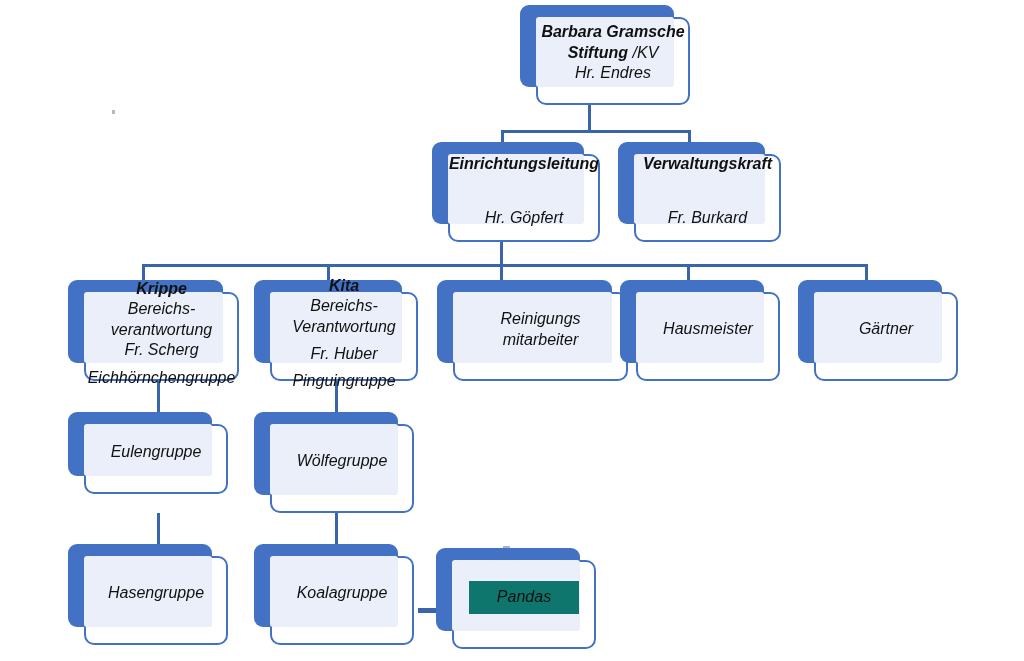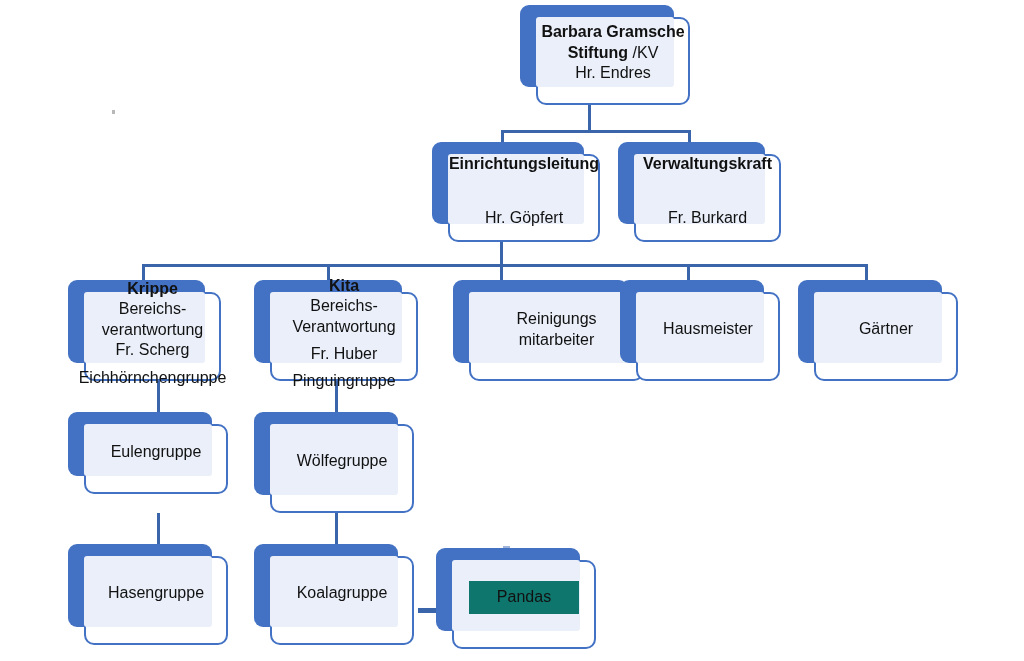--- a/index.html
+++ b/index.html
@@ -99,20 +99,21 @@
     align-items: center;
     justify-content: center;
     text-align: center;
     box-sizing: border-box;
     padding: 0 6px;
   }
   .label .ln {
     display: block;
     line-height: 1.28;
     white-space: nowrap;
+    font-style: italic;
   }
   .label .ln.bold { font-weight: bold; }
   .label .ln.gap { margin-top: 0.42em; }
 
   
   .node.t-root .label { justify-content: center; padding-bottom: 16px; }
   .node.t-mid  .label { justify-content: space-between; padding-bottom: 14px; }
   .node.t-area .label { justify-content: center; padding-bottom: 6px; }
   .node.t-leaf .label { justify-content: center; padding-bottom: 14px; }
 
@@ -178,21 +179,21 @@
   <div class="node t-mid" style="left:618px; top:142px; width:163px; height:100px;">
     <div class="back"></div>
     <div class="front"></div>
     <div class="inner"></div>
     <div class="label">
       <span class="ln bold">Verwaltungskraft</span>
       <span class="ln">Fr. Burkard</span>
     </div>
   </div>
 
-  <div class="node t-area" style="left:68px; top:280px; width:153px; height:101px;">
+  <div class="node t-area" style="left:68px; top:280px; width:171px; height:101px;">
     <div class="back"></div>
     <div class="front"></div>
     <div class="inner"></div>
     <div class="label">
       <span class="ln bold">Krippe</span>
       <span class="ln">Bereichs-</span>
       <span class="ln">verantwortung</span>
       <span class="ln">Fr. Scherg</span>
       <span class="ln gap">Eichhörnchengruppe</span>
     </div>
@@ -204,21 +205,21 @@
     <div class="inner"></div>
     <div class="label">
       <span class="ln bold">Kita</span>
       <span class="ln">Bereichs-</span>
       <span class="ln">Verantwortung</span>
       <span class="ln gap">Fr. Huber</span>
       <span class="ln gap">Pinguingruppe</span>
     </div>
   </div>
 
-  <div class="node t-leaf" style="left:453px; top:280px; width:191px; height:101px;">
+  <div class="node t-leaf" style="left:437px; top:280px; width:191px; height:101px;">
     <div class="back"></div>
     <div class="front"></div>
     <div class="inner"></div>
     <div class="label">
       <span class="ln">Reinigungs</span>
       <span class="ln">mitarbeiter</span>
     </div>
   </div>
 
   <div class="node t-leaf" style="left:620px; top:280px; width:160px; height:101px;">

